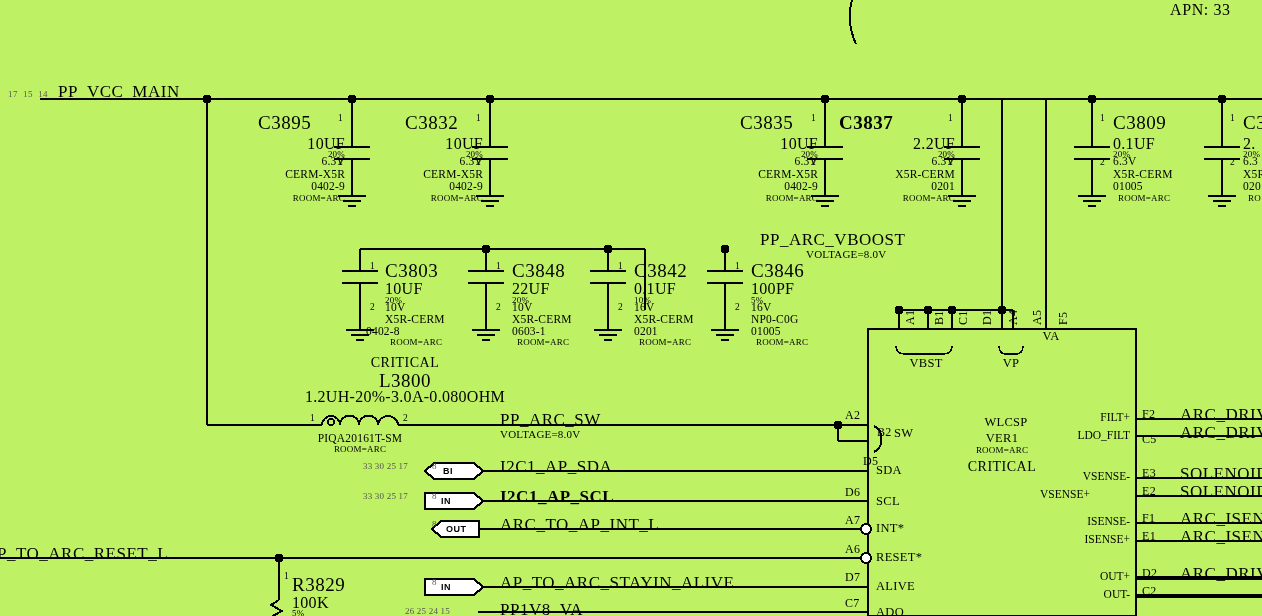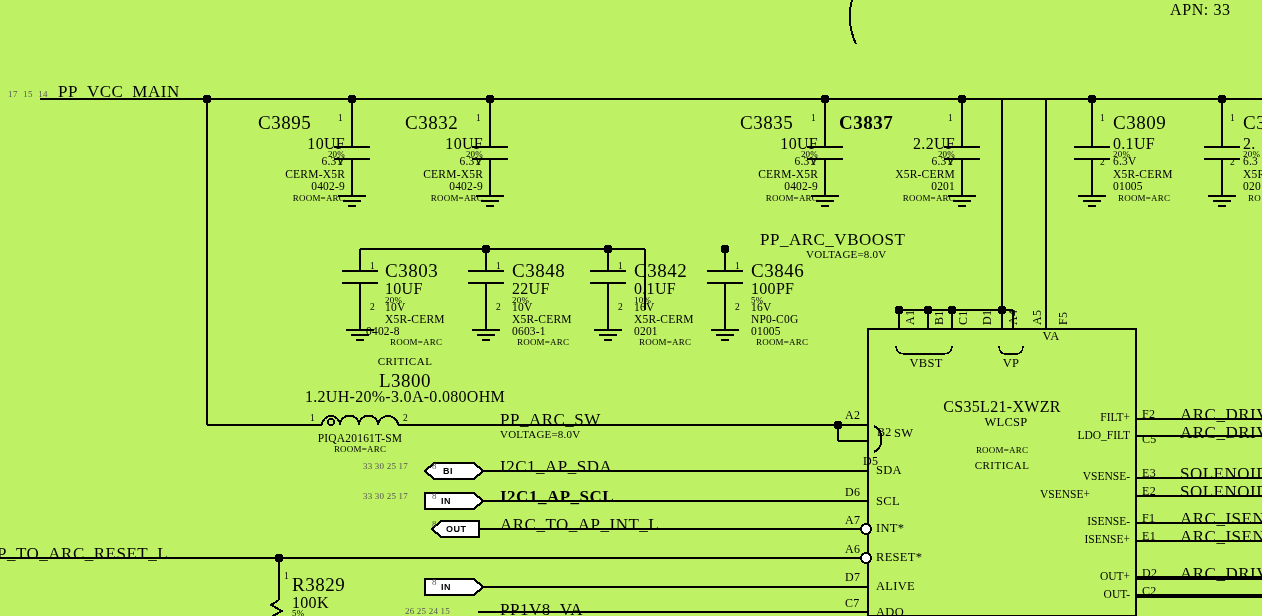--- a/index.html
+++ b/index.html
@@ -14,21 +14,21 @@
   .t-refdes{font-size:19px;letter-spacing:.5px;}
   .t-val   {font-size:16px;letter-spacing:.3px;}
   .t-spec  {font-size:11.5px;letter-spacing:.2px;}
   .t-tiny  {font-size:9px;letter-spacing:.2px;}
   .t-pin   {font-size:12px;letter-spacing:.3px;}
   .t-pinnum{font-size:9.5px;}
   .t-fn    {font-size:12.5px;letter-spacing:.3px;}
   .t-ic    {font-size:19px;letter-spacing:.5px;}
   .t-ic2   {font-size:16px;letter-spacing:.3px;}
   .t-sub   {font-size:12.5px;letter-spacing:.3px;}
-  .t-crit  {font-size:11px;letter-spacing:.5px;}
+  .t-crit  {font-size:14px;letter-spacing:.5px;}
   .t-sref  {font-size:9px;letter-spacing:.4px;color:#555;}
   .t-apn   {font-size:16px;letter-spacing:.6px;}
   .t-volt  {font-size:11px;letter-spacing:.2px;}
   .t-sidepin{font-size:11.5px;}
   .rt{transform:rotate(-90deg);transform-origin:left top;}
   .ralign{text-align:right;}
   .ctr{text-align:center;}
   .tag{position:absolute;font-size:9px;font-weight:bold;letter-spacing:.5px;
        font-family:"Liberation Sans",sans-serif;}
 </style>
@@ -391,38 +391,39 @@
   <div class="lbl t-tiny" style="left:432px;top:492px;color:#555;">8</div>
   <div class="tag" style="left:441px;top:496px;">IN</div>
   <div class="lbl t-net" style="left:500px;top:488px;font-weight:bold;">I2C1_AP_SCL</div>
 
   <div class="lbl t-tiny" style="left:432px;top:520px;color:#555;">8</div>
   <div class="tag" style="left:446px;top:524px;">OUT</div>
   <div class="lbl t-net" style="left:500px;top:516px;">ARC_TO_AP_INT_L</div>
 
   <div class="lbl t-tiny" style="left:432px;top:578px;color:#555;">8</div>
   <div class="tag" style="left:441px;top:582px;">IN</div>
+  <div class="lbl t-net" style="left:500px;top:574px;">AP_TO_ARC_STAYIN_ALIVE</div>
 
   <div class="lbl t-tiny" style="left:405px;top:607px;color:#555;">26  25  24  15</div>
   <div class="lbl t-net" style="left:500px;top:601px;">PP1V8_VA</div>
 
   <div class="lbl t-pin rt" style="left:904px;top:325px;">A1</div>
   <div class="lbl t-pin rt" style="left:933px;top:325px;">B1</div>
   <div class="lbl t-pin rt" style="left:957px;top:325px;">C1</div>
   <div class="lbl t-pin rt" style="left:981px;top:325px;">D1</div>
   <div class="lbl t-pin rt" style="left:1007px;top:325px;">A4</div>
   <div class="lbl t-pin rt" style="left:1031px;top:325px;">A5</div>
   <div class="lbl t-pin rt" style="left:1057px;top:325px;">F5</div>
 
   <div class="lbl t-fn ctr" style="left:886px;top:357px;width:80px;">VBST</div>
   <div class="lbl t-fn ctr" style="left:986px;top:357px;width:50px;">VP</div>
   <div class="lbl t-fn ctr" style="left:1026px;top:330px;width:50px;">VA</div>
 
-  <div class="lbl t-ic2 ctr" style="left:868px;top:399px;width:268px;">CS35L21-XWZR</div>
   <div class="lbl t-sub ctr" style="left:868px;top:416px;width:276px;">WLCSP</div>
+  <div class="lbl t-sub ctr" style="left:868px;top:432px;width:268px;">VER1</div>
   <div class="lbl t-tiny ctr" style="left:868px;top:446px;width:268px;">ROOM=ARC</div>
   <div class="lbl t-crit ctr" style="left:868px;top:460px;width:268px;">CRITICAL</div>
 
   <div class="lbl t-pin" style="left:845px;top:409px;">A2</div>
   <div class="lbl t-pin" style="left:865px;top:426px;margin-left:12px;">B2</div>
   <div class="lbl t-fn" style="left:894px;top:427px;">SW</div>
 
   <div class="lbl t-pin" style="left:845px;top:455px;margin-left:18px;">D5</div>
   <div class="lbl t-fn" style="left:876px;top:464px;">SDA</div>
 

